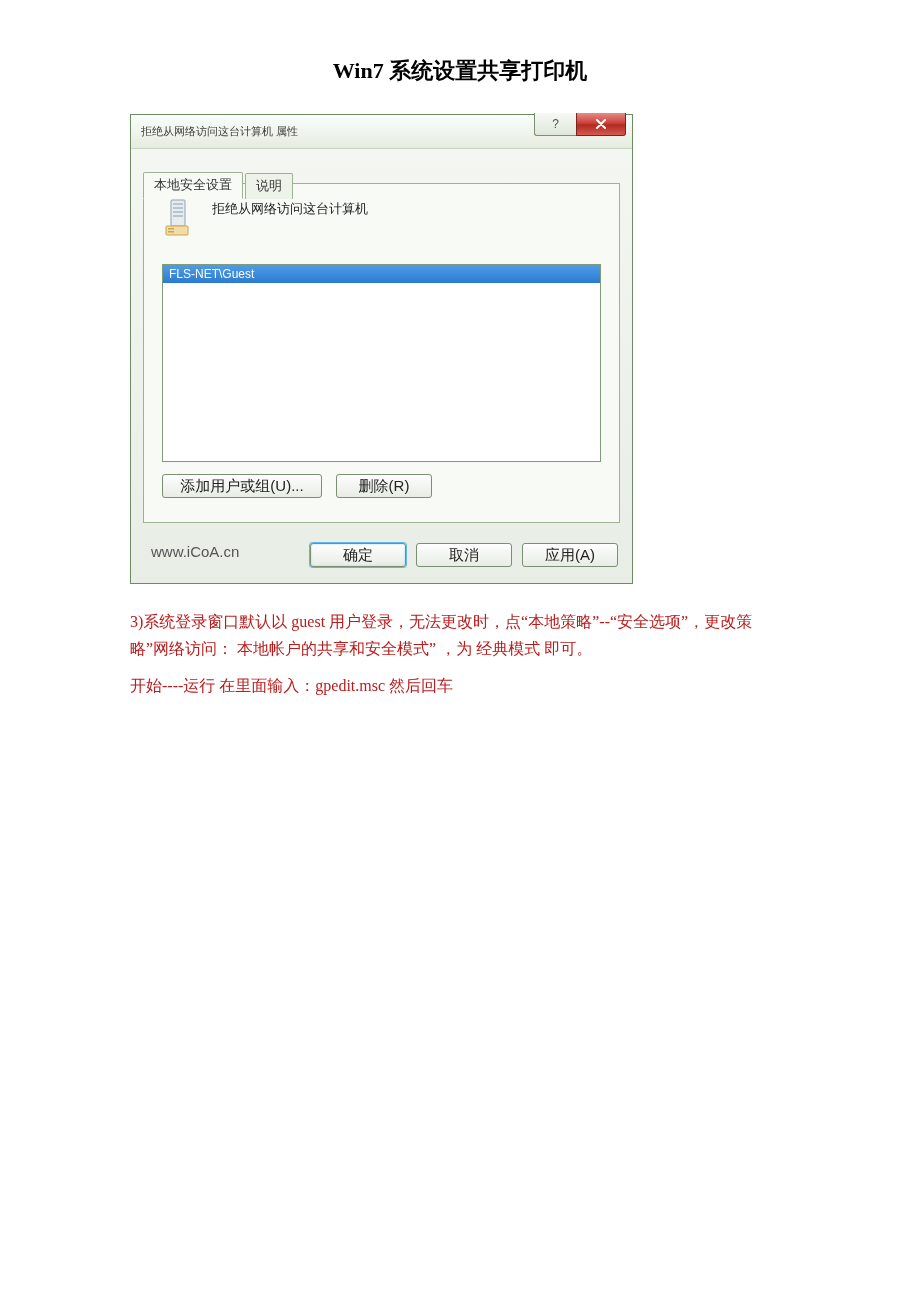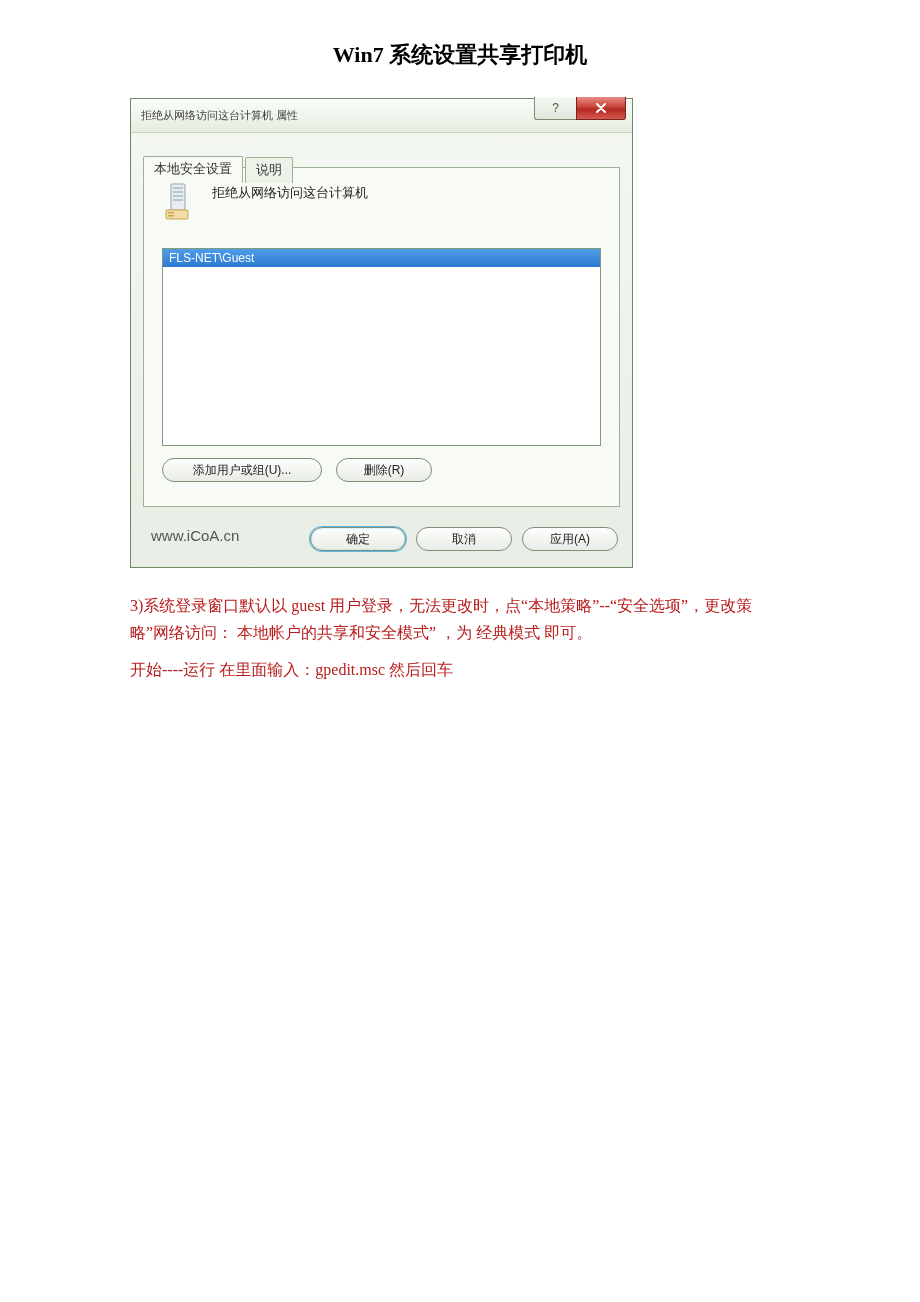--- a/index.html
+++ b/index.html
@@ -4,21 +4,21 @@
 <style>
   * { box-sizing: border-box; }
   body {
     margin: 0;
     padding: 0;
     background: #fff;
     font-family: "SimSun", "宋体", serif;
     width: 920px;
   }
   .page {
-    padding: 40px 130px 100px 130px;
+    padding: 56px 130px 100px 130px;
   }
   .doc-title {
     text-align: center;
     font-family: "SimSun", "宋体", serif;
     font-weight: bold;
     font-size: 22px;
     margin-bottom: 28px;
   }
 
   
@@ -144,23 +144,23 @@
 
   .row-buttons {
     display: flex;
     gap: 14px;
     margin-top: 12px;
   }
   .winbtn {
     min-width: 96px;
     height: 24px;
     border: 1px solid #7a8f74;
-    border-radius: 12px;
+    border-radius: 3px;
     background: linear-gradient(#fefefe, #e8ece5);
-    font-size: 12px;
+    font-size: 15px;
     display: inline-flex;
     align-items: center;
     justify-content: center;
     color: #222;
     padding: 0 12px;
   }
   .winbtn.default-btn {
     box-shadow: 0 0 0 1px #5eb7e6, inset 0 0 2px #9bd6f2;
   }
 

